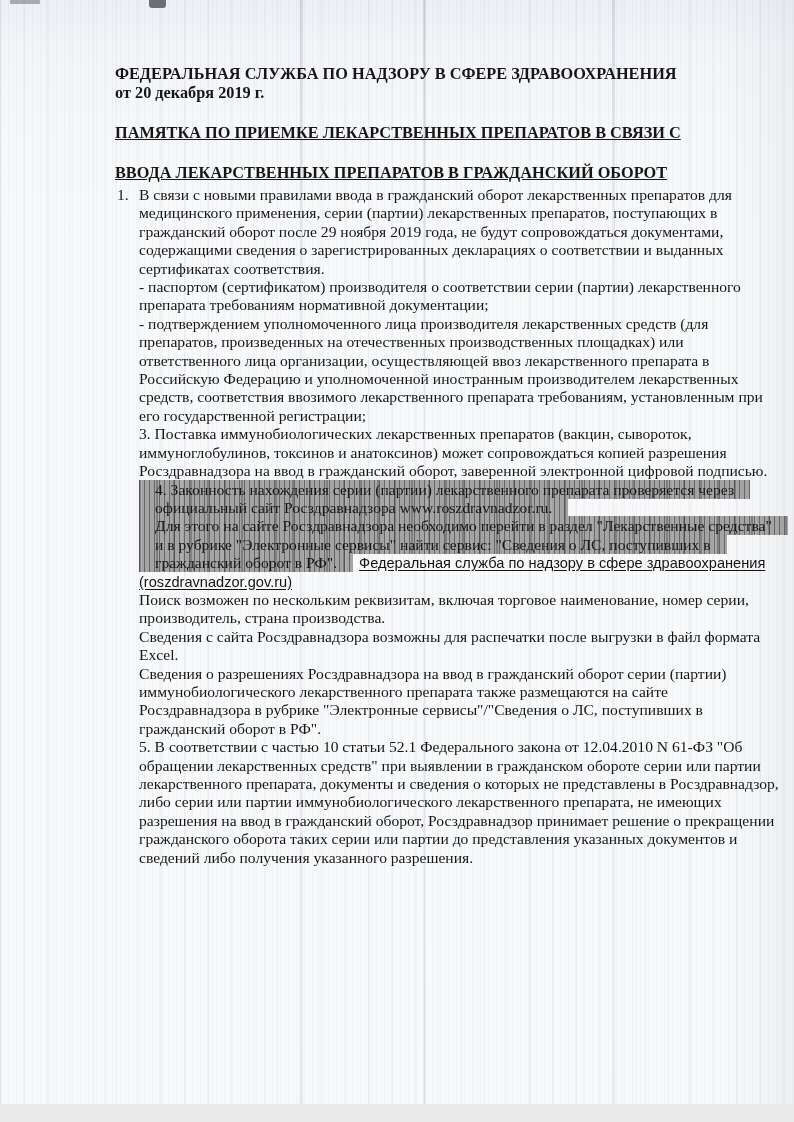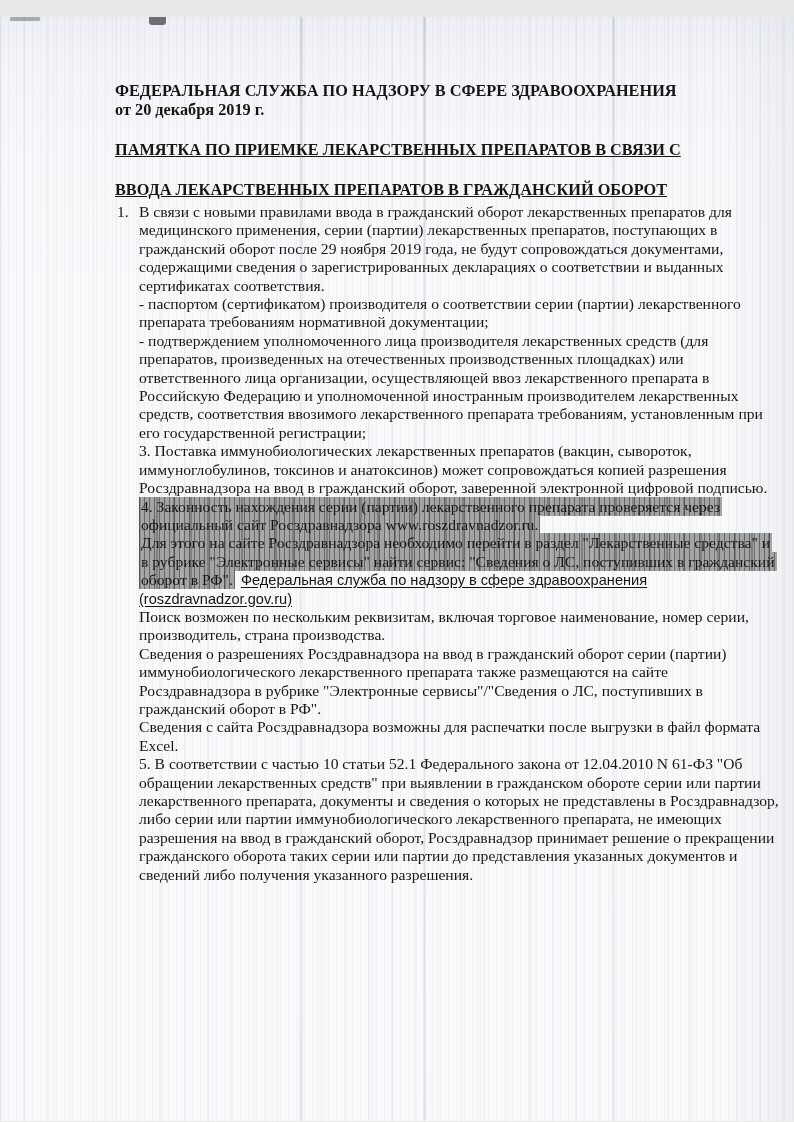--- a/index.html
+++ b/index.html
@@ -16,21 +16,20 @@
   }
   .scan-page{
     position:relative;
     width:794px;height:1104px;
     overflow:hidden;
     color:var(--ink);
     background:
       linear-gradient(180deg, rgba(213,220,233,0.35) 0px, rgba(228,233,243,0.28) 45px, rgba(240,242,247,0.15) 150px, rgba(0,0,0,0) 260px),
       linear-gradient(270deg, rgba(160,165,175,0.12) 0px, rgba(0,0,0,0) 70px),
       #f8f9fa;
-    margin-top: 17px;
   }
   
   .scan-page::before{
     content:"";
     position:absolute;inset:0;
     background:
       repeating-linear-gradient(90deg, rgba(105,115,140,0.050) 0 1px, rgba(0,0,0,0) 1px 8px),
       repeating-linear-gradient(90deg, rgba(90,100,125,0.045) 0 2px, rgba(0,0,0,0) 2px 23px),
       repeating-linear-gradient(90deg, rgba(70,80,105,0.035) 0 1px, rgba(0,0,0,0) 1px 53px);
     pointer-events:none;
@@ -57,21 +56,21 @@
     position:absolute;left:-22px;top:0;
   }
   .hl{
     background-color:var(--hl);
     background-image:
       repeating-linear-gradient(90deg, rgba(15,15,22,0.42) 0 1px, rgba(0,0,0,0) 1px 5px),
       repeating-linear-gradient(90deg, rgba(35,35,48,0.28) 0 2px, rgba(0,0,0,0) 2px 17px),
       repeating-linear-gradient(90deg, rgba(255,255,255,0.10) 0 3px, rgba(0,0,0,0) 3px 41px);
     -webkit-box-decoration-break:clone;
     box-decoration-break:clone;
-    padding:1px 2px;
+    padding:1px 16px;
   }
   .doc-link{
     font-family:"Liberation Sans","DejaVu Sans",sans-serif;
     font-size:14.6px;
     color:var(--link);
     text-decoration:underline;
     text-underline-offset:2px;
     margin-left:6px;
     cursor:pointer;
   }
@@ -114,20 +113,20 @@
 
     <div class="doc-body">
       <span class="item-number">1.</span>
       <p>В связи с новыми правилами ввода в гражданский оборот лекарственных препаратов для медицинского применения, серии (партии) лекарственных препаратов, поступающих в гражданский оборот после 29 ноября 2019 года, не будут сопровождаться документами, содержащими сведения о зарегистрированных декларациях о соответствии и выданных сертификатах соответствия.</p>
       <p>- паспортом (сертификатом) производителя о соответствии серии (партии) лекарственного препарата требованиям нормативной документации;</p>
       <p>- подтверждением уполномоченного лица производителя лекарственных средств (для препаратов, произведенных на отечественных производственных площадках) или ответственного лица организации, осуществляющей ввоз лекарственного препарата в Российскую Федерацию и уполномоченной иностранным производителем лекарственных средств, соответствия ввозимого лекарственного препарата требованиям, установленным при его государственной регистрации;</p>
       <p>3. Поставка иммунобиологических лекарственных препаратов (вакцин, сывороток, иммуноглобулинов, токсинов и анатоксинов) может сопровождаться копией разрешения Росздравнадзора на ввод в гражданский оборот, заверенной электронной цифровой подписью.</p>
       <p><span class="hl">4. Законность нахождения серии (партии) лекарственного препарата проверяется через официальный сайт Росздравнадзора www.roszdravnadzor.ru.</span></p>
       <p><span class="hl">Для этого на сайте Росздравнадзора необходимо перейти в раздел "Лекарственные средства" и в рубрике "Электронные сервисы" найти сервис: "Сведения о ЛС, поступивших в гражданский оборот в РФ".</span><a class="doc-link">Федеральная служба по надзору в сфере здравоохранения (roszdravnadzor.gov.ru)</a></p>
       <p>Поиск возможен по нескольким реквизитам, включая торговое наименование, номер серии, производитель, страна производства.</p>
+      <p>Сведения с сайта Росздравнадзора возможны для распечатки после выгрузки в файл формата Excel.</p>
       <p>Сведения о разрешениях Росздравнадзора на ввод в гражданский оборот серии (партии) иммунобиологического лекарственного препарата также размещаются на сайте Росздравнадзора в рубрике "Электронные сервисы"/"Сведения о ЛС, поступивших в гражданский оборот в РФ".</p>
-      <p>Сведения с сайта Росздравнадзора возможны для распечатки после выгрузки в файл формата Excel.</p>
       <p>5. В соответствии с частью 10 статьи 52.1 Федерального закона от 12.04.2010 N 61-ФЗ "Об обращении лекарственных средств" при выявлении в гражданском обороте серии или партии лекарственного препарата, документы и сведения о которых не представлены в Росздравнадзор, либо серии или партии иммунобиологического лекарственного препарата, не имеющих разрешения на ввод в гражданский оборот, Росздравнадзор принимает решение о прекращении гражданского оборота таких серии или партии до представления указанных документов и сведений либо получения указанного разрешения.</p>
     </div>
   </div>
 
   <div class="bottom-bar"></div>
 </div>
 
 </body></html>

